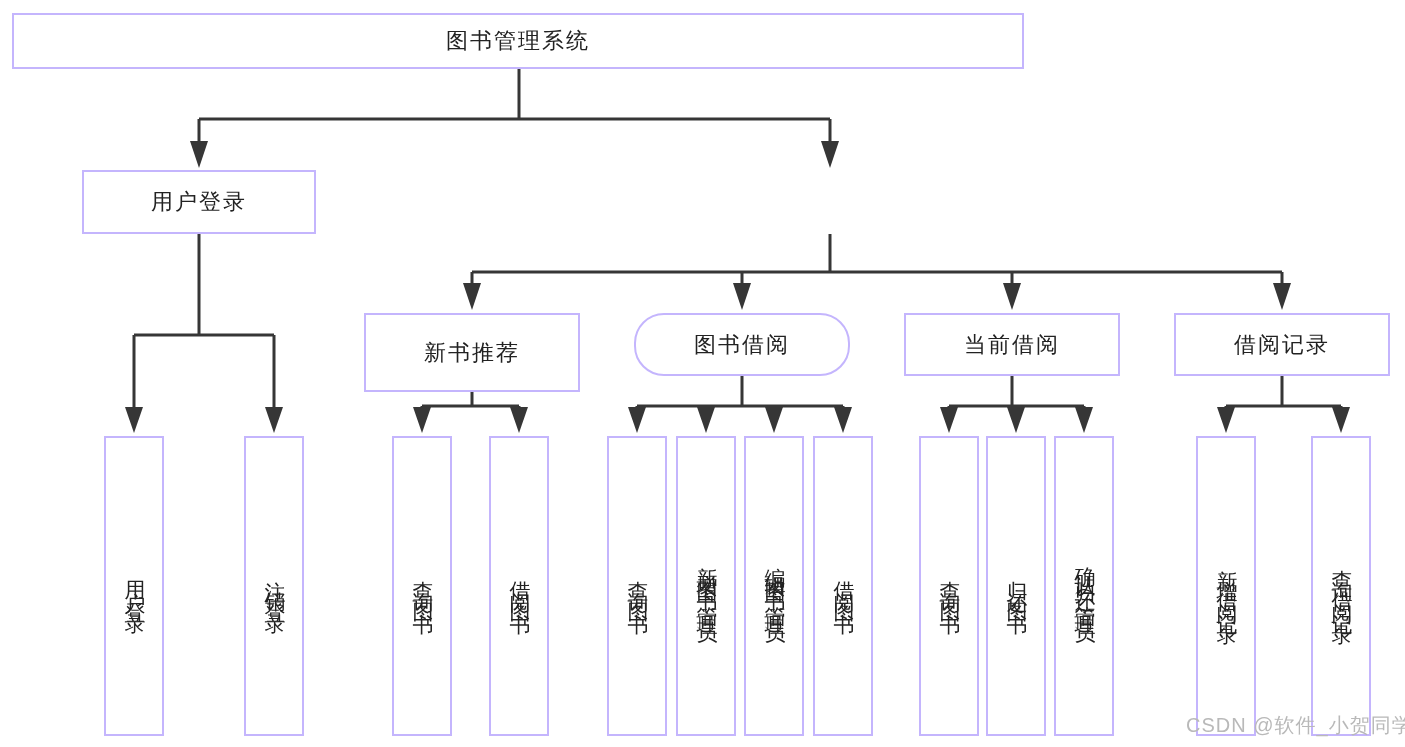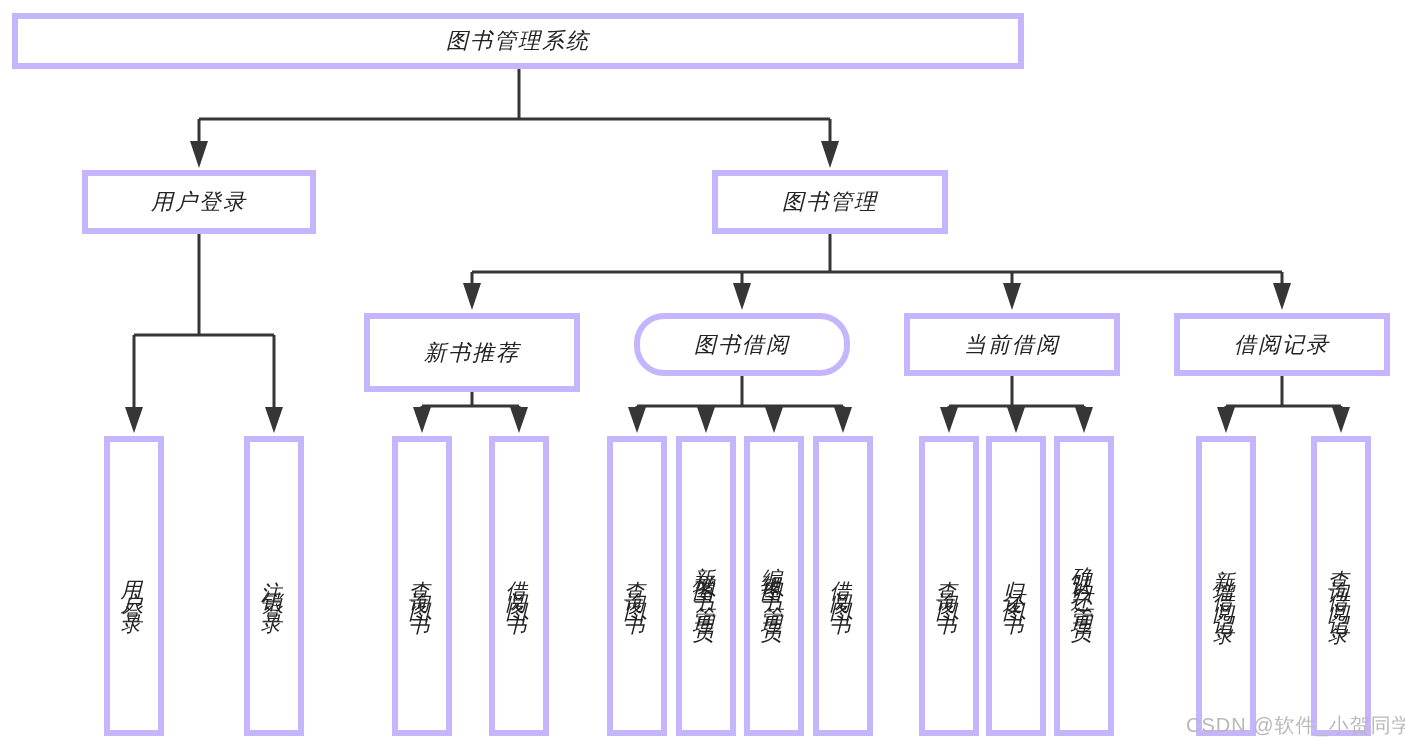--- a/index.html
+++ b/index.html
@@ -7,25 +7,24 @@
     position: relative;
     width: 1405px;
     height: 747px;
     background: #ffffff;
     font-family: "Liberation Sans", "DejaVu Sans", sans-serif;
     overflow: hidden;
   }
   .box {
     position: absolute;
     box-sizing: border-box;
-    border: 6px solid #c4b5fd;
+    border: 2px solid #c4b5fd;
     background: #ffffff;
     color: #222222;
     z-index: 2;
-    font-style: italic;
   }
   .hbox {
     display: flex;
     align-items: center;
     justify-content: center;
     font-size: 22px;
     letter-spacing: 2px;
     white-space: nowrap;
   }
   .vbox {
@@ -92,21 +91,20 @@
     <polygon points="940,407 958,407 949,433"></polygon>
     <polygon points="1007,407 1025,407 1016,433"></polygon>
     <polygon points="1075,407 1093,407 1084,433"></polygon>
     <polygon points="1217,407 1235,407 1226,433"></polygon>
     <polygon points="1332,407 1350,407 1341,433"></polygon>
   </svg>
 
   <div class="box hbox" style="left:12px; top:13px; width:1012px; height:56px;">图书管理系统</div>
 
   <div class="box hbox" style="left:82px; top:170px; width:234px; height:64px;">用户登录</div>
-  <div class="box hbox" style="left:712px; top:170px; width:236px; height:64px;">图书管理</div>
 
   <div class="box hbox" style="left:364px; top:313px; width:216px; height:79px;">新书推荐</div>
   <div class="box hbox" style="left:634px; top:313px; width:216px; height:63px;border-radius:30px;">图书借阅</div>
   <div class="box hbox" style="left:904px; top:313px; width:216px; height:63px;">当前借阅</div>
   <div class="box hbox" style="left:1174px; top:313px; width:216px; height:63px;">借阅记录</div>
 
   <div class="box vbox" style="left:104px;">用户登录</div>
   <div class="box vbox" style="left:244px;">注销登录</div>
 
   <div class="box vbox" style="left:392px;">查询图书</div>

